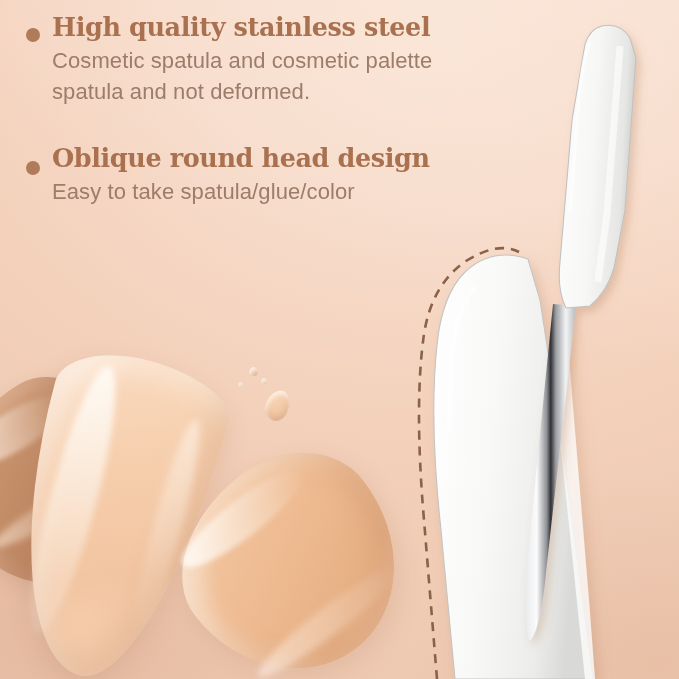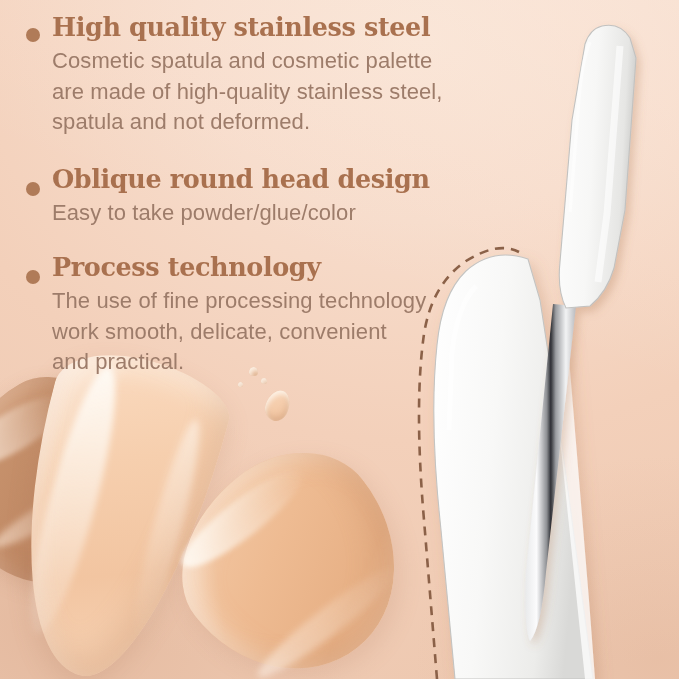--- a/index.html
+++ b/index.html
@@ -18,21 +18,21 @@
     position:absolute;inset:0;pointer-events:none;
     background:
       radial-gradient(70% 60% at 8% 92%, rgba(205,150,118,.30) 0%, rgba(205,150,118,0) 62%),
       radial-gradient(60% 50% at 97% 97%, rgba(211,158,127,.22) 0%, rgba(211,158,127,0) 60%),
       linear-gradient(200deg, rgba(255,245,238,.30) 0%, rgba(255,245,238,0) 42%);
   }
   
   .copy{position:absolute;left:0;top:0;width:452px;padding:6px 0 0 0;z-index:6;}
   .feature{position:relative;padding-left:52px;}
   .f1{margin-top:6px;}
-  .f2{margin-top:26px;}
+  .f2{margin-top:36px;}
   .f3{margin-top:24px;}
   .bullet{
     position:absolute;left:26px;width:14px;height:14px;border-radius:50%;
     background:#b07b58;
   }
   .b1{top:16px;} .b2{top:18px;} .b3{top:18px;}
   .head{
     margin:0;
     font-family:"DejaVu Serif", serif;
     font-weight:700;
@@ -238,39 +238,29 @@
     </svg>
   </div>
 
   <div class="copy">
 
     <div class="feature f1">
       <span class="bullet b1"></span>
       <h2 class="head">High quality stainless steel</h2>
       <p class="desc">
         <span class="ln">Cosmetic spatula and cosmetic palette</span>
-        <span class="ln">are made of high-quality stainless steel,</span>
         <span class="ln">spatula and not deformed.</span>
       </p>
     </div>
 
     <div class="feature f2">
       <span class="bullet b2"></span>
       <h2 class="head">Oblique round head design</h2>
       <p class="desc">
-        <span class="ln">Easy to take powder/glue/color</span>
+        <span class="ln">Easy to take spatula/glue/color</span>
       </p>
     </div>
 
-    <div class="feature f3">
-      <span class="bullet b3"></span>
-      <h2 class="head">Process technology</h2>
-      <p class="desc">
-        <span class="ln">The use of fine processing technology</span>
-        <span class="ln">work smooth, delicate, convenient</span>
-        <span class="ln">and practical.</span>
-      </p>
-    </div>
 
   </div>
 
   <div class="vignette"></div>
 </div>
 
 </body></html>

